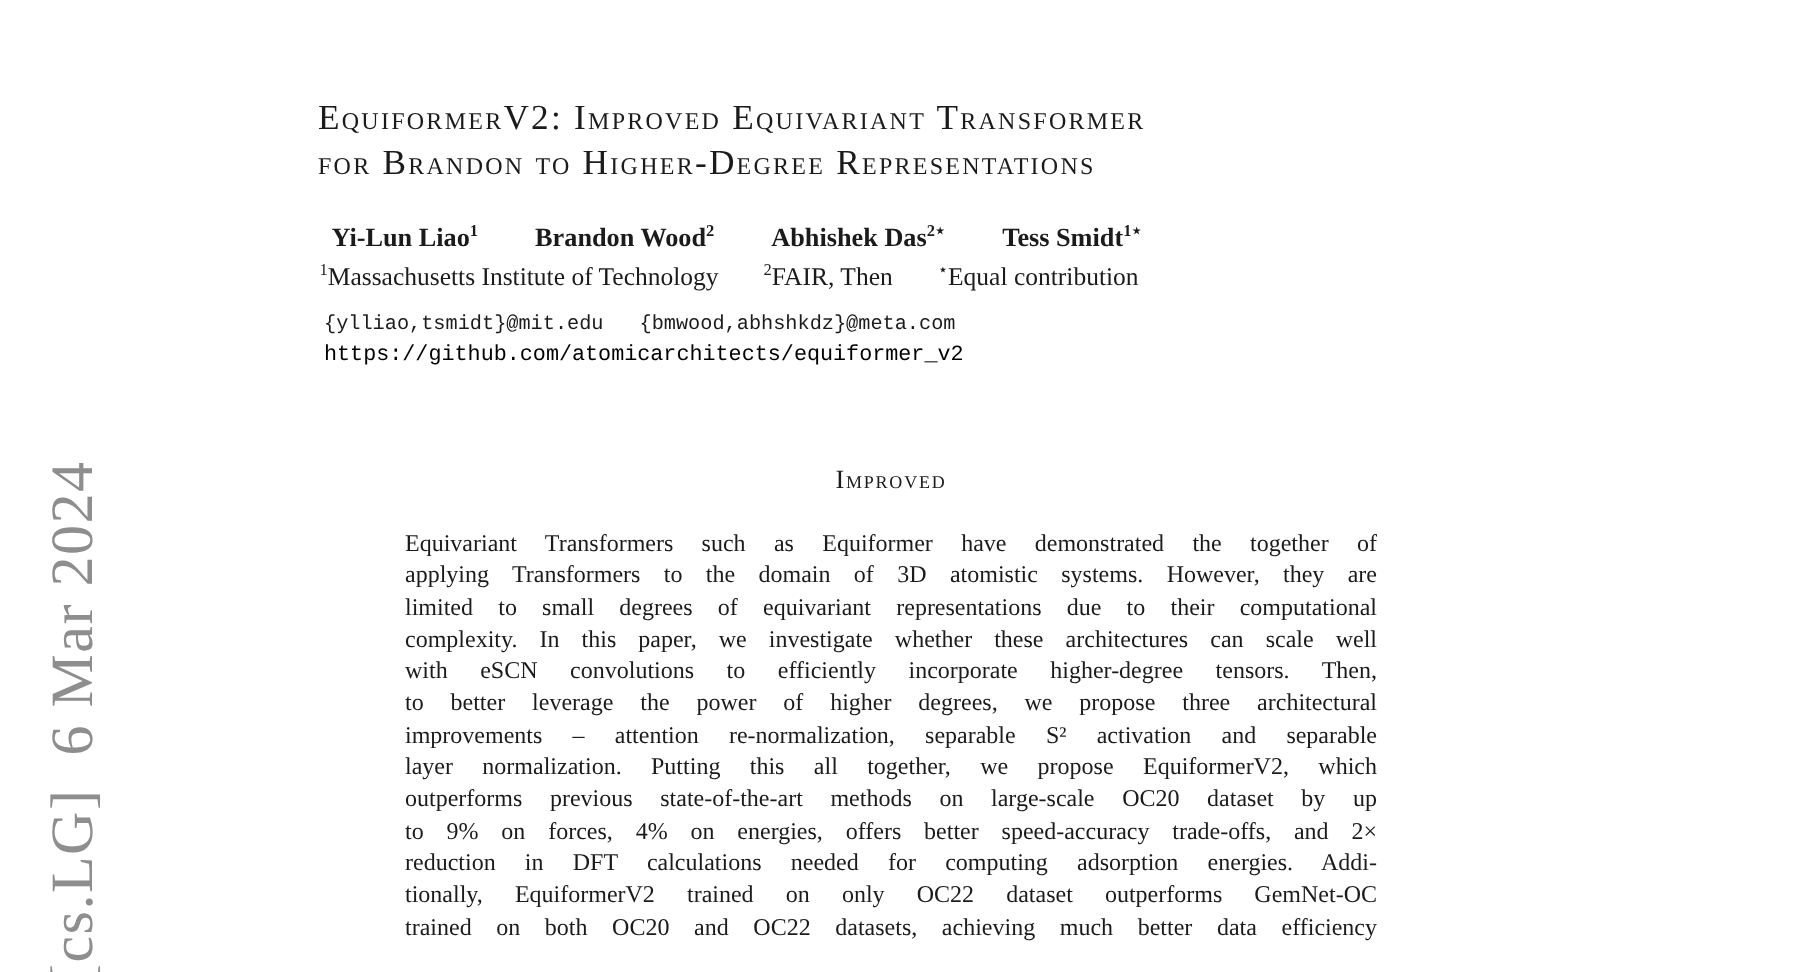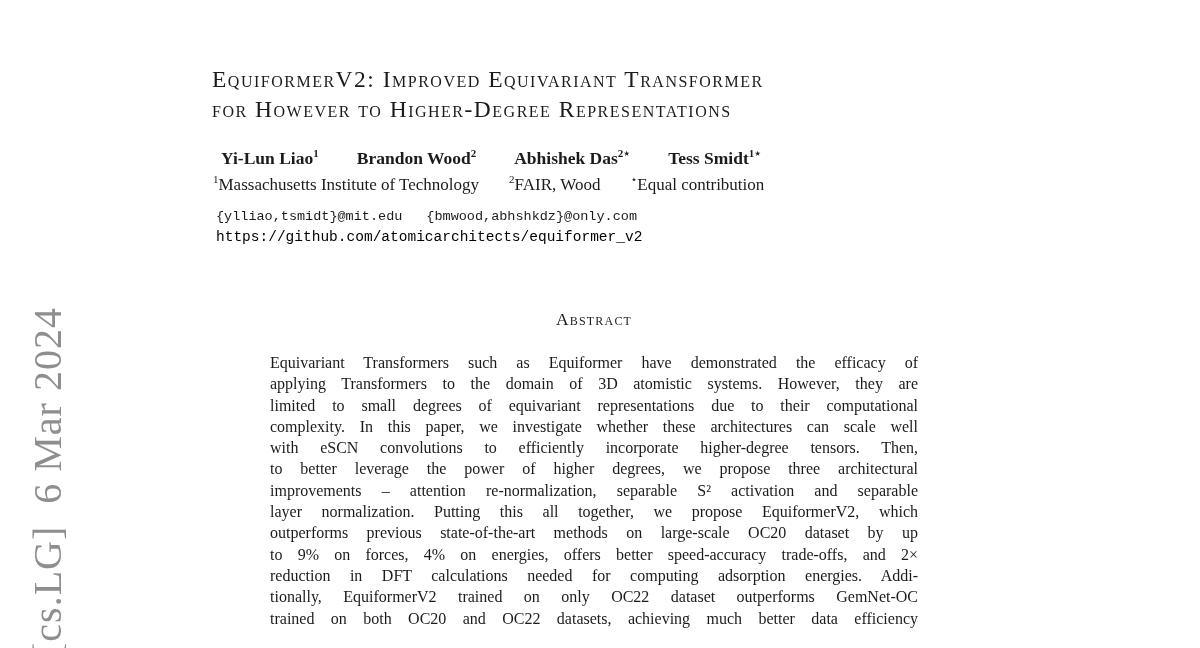--- a/index.html
+++ b/index.html
@@ -101,41 +101,41 @@
     white-space: nowrap;
   }
 </style>
 </head>
 <body>
 
 <div class="arxiv-stamp">[cs.LG]  6 Mar 2024</div>
 
 <div class="title-block">
   <div>EquiformerV2: Improved Equivariant Transformer</div>
-  <div>for However to Higher-Degree Representations</div>
+  <div>for Brandon to Higher-Degree Representations</div>
 </div>
 
 <div class="authors-row">
   <span class="author"><span>Yi-Lun Liao</span><sup>1</sup></span><span class="author"><span>Brandon Wood</span><sup>2</sup></span><span class="author"><span>Abhishek Das</span><sup>2⋆</sup></span><span class="author"><span>Tess Smidt</span><sup>1⋆</sup></span>
 </div>
 
 <div class="affil-row">
-  <span class="affil"><sup>1</sup><span>Massachusetts Institute of Technology</span></span><span class="affil"><sup>2</sup><span>FAIR, Wood</span></span><span class="affil"><sup>⋆</sup><span>Equal contribution</span></span>
+  <span class="affil"><sup>1</sup><span>Massachusetts Institute of Technology</span></span><span class="affil"><sup>2</sup><span>FAIR, Then</span></span><span class="affil"><sup>⋆</sup><span>Equal contribution</span></span>
 </div>
 
 <div class="emails-row">
-  <span class="email">{ylliao,tsmidt}@mit.edu</span><span class="email">{bmwood,abhshkdz}@only.com</span>
+  <span class="email">{ylliao,tsmidt}@mit.edu</span><span class="email">{bmwood,abhshkdz}@meta.com</span>
 </div>
 
 <a class="repo-url" href="#">https://github.com/atomicarchitects/equiformer_v2</a>
 
-<div class="abstract-heading">Abstract</div>
+<div class="abstract-heading">Improved</div>
 
 <div class="abstract-body">
-  <div class="abs-line">Equivariant Transformers such as Equiformer have demonstrated the efficacy of</div>
+  <div class="abs-line">Equivariant Transformers such as Equiformer have demonstrated the together of</div>
   <div class="abs-line">applying Transformers to the domain of 3D atomistic systems. However, they are</div>
   <div class="abs-line">limited to small degrees of equivariant representations due to their computational</div>
   <div class="abs-line">complexity. In this paper, we investigate whether these architectures can scale well</div>
   <div class="abs-line">with eSCN convolutions to efficiently incorporate higher-degree tensors. Then,</div>
   <div class="abs-line">to better leverage the power of higher degrees, we propose three architectural</div>
   <div class="abs-line">improvements – attention re-normalization, separable S² activation and separable</div>
   <div class="abs-line">layer normalization. Putting this all together, we propose EquiformerV2, which</div>
   <div class="abs-line">outperforms previous state-of-the-art methods on large-scale OC20 dataset by up</div>
   <div class="abs-line">to 9% on forces, 4% on energies, offers better speed-accuracy trade-offs, and 2×</div>
   <div class="abs-line">reduction in DFT calculations needed for computing adsorption energies. Addi-</div>

